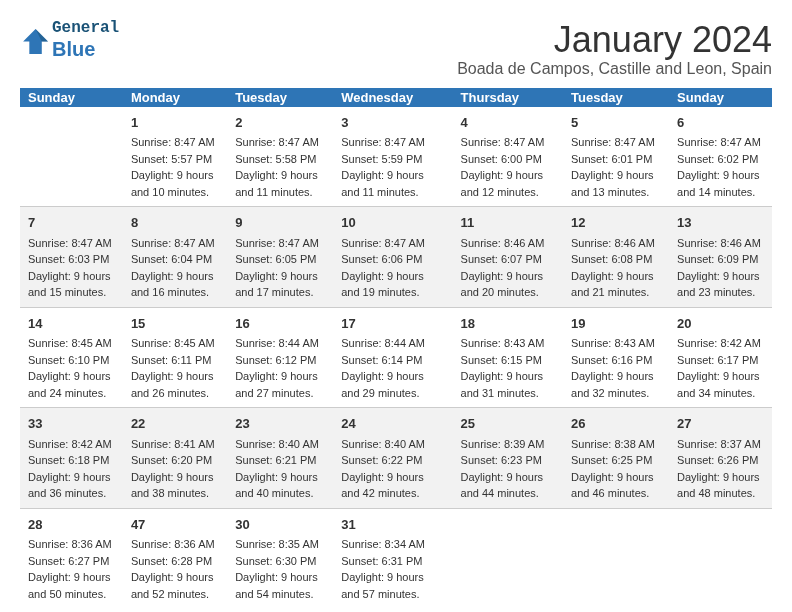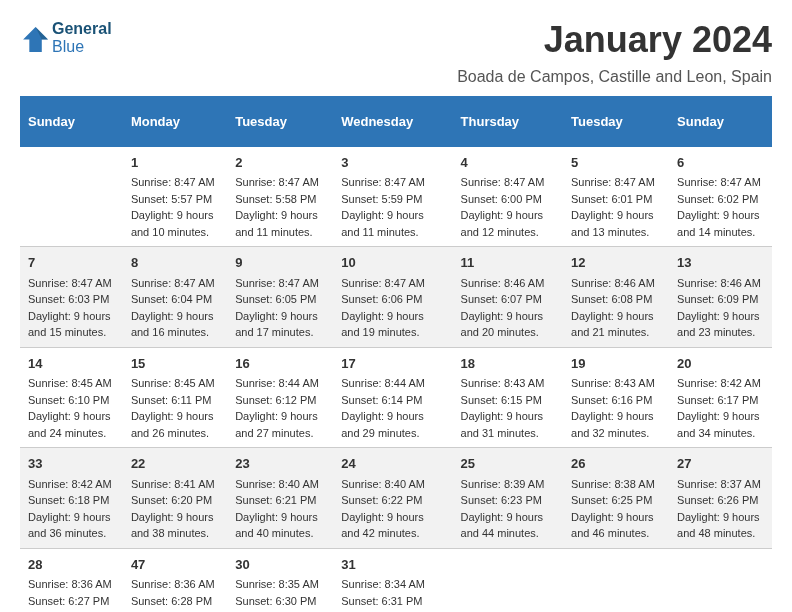--- a/index.html
+++ b/index.html
@@ -23,41 +23,41 @@
     }
     .logo-icon {
       width: 28px;
       height: 28px;
     }
     .title-area {
       text-align: right;
     }
     .month-title {
       font-size: 36px;
-      font-weight: bold;
+      font-weight: normal;
       color: #333;
       line-height: 1.1;
     }
     .location-title {
       font-size: 16px;
       color: #555;
-      margin-top: 8px;
+      margin-top: 0;
       text-align: right;
     }
     table {
       width: 100%;
       border-collapse: collapse;
       font-size: 11px;
     }
     thead tr {
       background-color: #2e75b6;
       color: white;
     }
     thead th {
-      padding: 18px 8px;
+      padding: 2px 8px;
       text-align: left;
       font-size: 13px;
       font-weight: bold;
       margin-top: 15px;
     }
     tbody tr {
       vertical-align: top;
     }
     tbody tr:nth-child(even) {
       background-color: #f2f2f2;
@@ -92,22 +92,22 @@
 </head>
 <body>
 
 <div class="header-area">
   <div class="logo">
     <svg class="logo-icon" viewBox="0 0 36 36">
       <polygon points="20,4 36,20 28,20 28,36 12,36 12,20 4,20" fill="#2e75b6"></polygon>
       <polygon points="20,4 36,20 28,20" fill="#1a5276" opacity="0.5"></polygon>
     </svg>
     <div>
-      <div style="font-size:16px;font-weight:bold;color:#1a5276;line-height:1.1;">General</div>
-      <div style="font-size:16px;font-weight:normal;color:#2e75b6;line-height:1.1;">Blue</div>
+      <div style="font-size:16px;font-weight:bold;color:#1a5276;line-height:1.1;font-family:Liberation Mono, monospace;">General</div>
+      <div style="font-size:20px;font-weight:bold;color:#2e75b6;line-height:1.1;">Blue</div>
     </div>
   </div>
   <div class="title-area">
     <div class="month-title">January 2024</div>
     <div class="location-title">Boada de Campos, Castille and Leon, Spain</div>
   </div>
 </div>
 
 <table>
   <thead>

